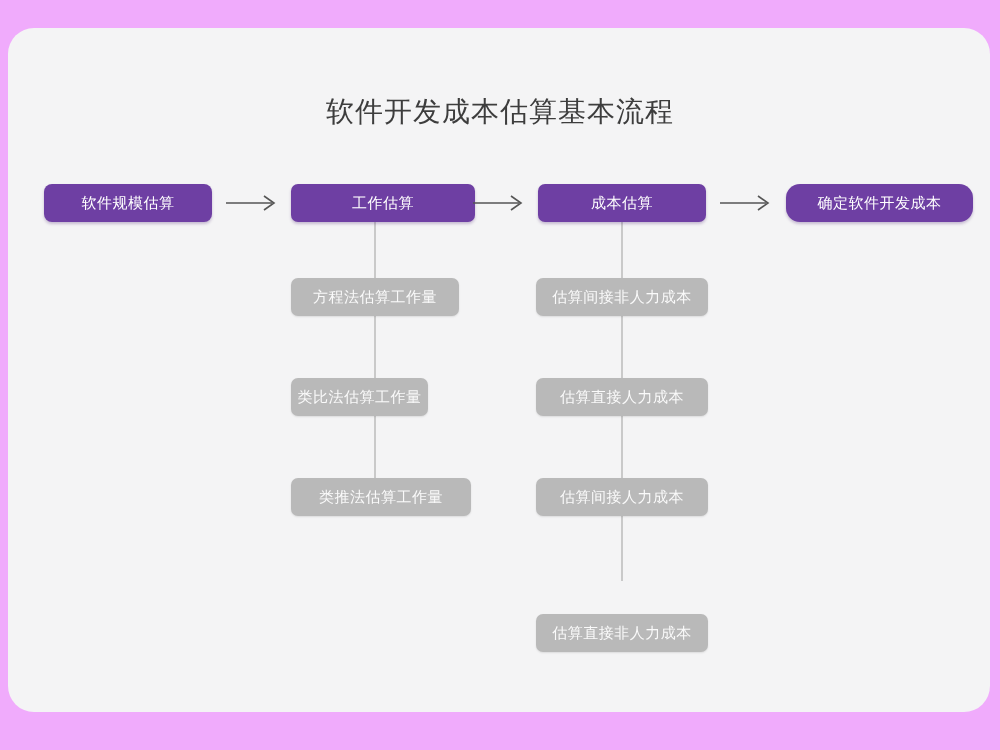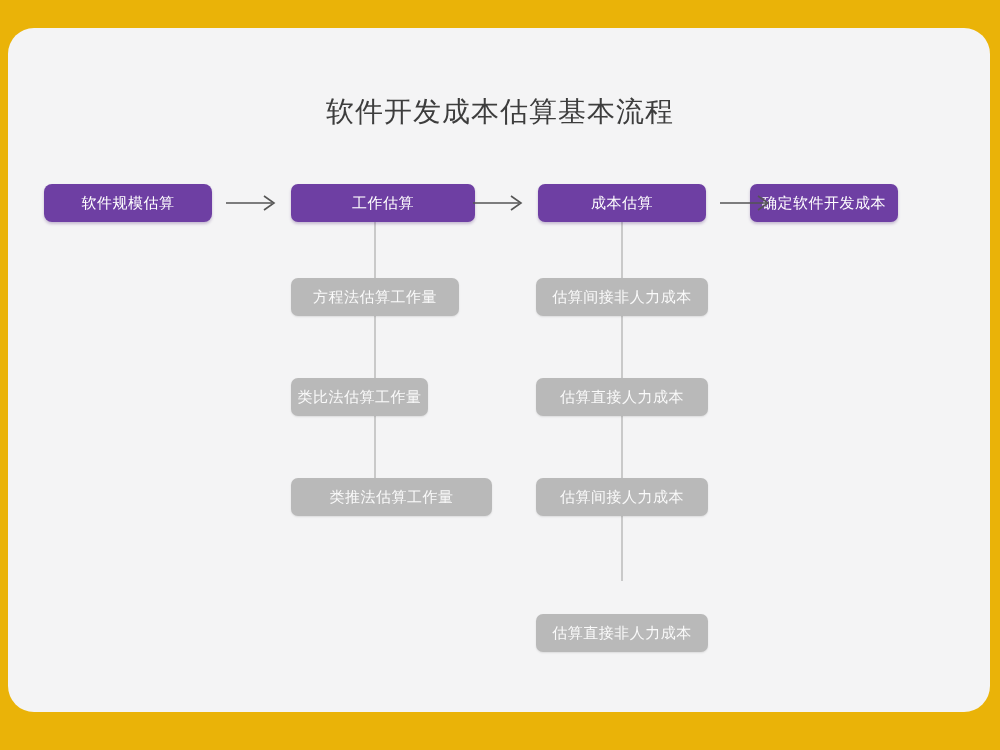--- a/index.html
+++ b/index.html
@@ -9,21 +9,21 @@
     height: 750px;
     background: #ffffff;
     font-family: "Liberation Sans", "DejaVu Sans", sans-serif;
     overflow: hidden;
   }
 
   #stage {
     position: relative;
     width: 1000px;
     height: 750px;
-    background: #eab308;
+    background: #f0abfc;
   }
 
   
   .card {
     position: absolute;
     left: 8px;
     top: 28px;
     width: 982px;
     height: 684px;
     background: #f4f4f5;
@@ -105,21 +105,21 @@
   </div>
 
   <div class="node primary" style="left:291px; top:184px; width:184px;">
     <span>工作估算</span>
   </div>
 
   <div class="node primary" style="left:538px; top:184px; width:168px;align-items:center;">
     <span>成本估算</span>
   </div>
 
-  <div class="node primary" style="left:750px; top:184px; width:148px;">
+  <div class="node primary" style="left:786px; top:184px; width:187px;border-radius:14px;">
     <span>确定软件开发成本</span>
   </div>
 
   <div class="arrow" style="left:224px; top:192px;">
     <svg width="58" height="22" viewBox="0 0 58 22">
       <line x1="2" y1="11" x2="48" y2="11" stroke="#555555" stroke-width="1.6"></line>
       <polyline points="40,4 50,11 40,18" fill="none" stroke="#555555" stroke-width="1.6"></polyline>
     </svg>
   </div>
 
@@ -138,21 +138,21 @@
   </div>
 
   <div class="node secondary" style="left:291px; top:278px; width:168px;">
     <span>方程法估算工作量</span>
   </div>
 
   <div class="node secondary" style="left:291px; top:378px; width:137px;">
     <span>类比法估算工作量</span>
   </div>
 
-  <div class="node secondary" style="left:291px; top:478px; width:201px;">
+  <div class="node secondary" style="left:291px; top:478px; width:180px;">
     <span>类推法估算工作量</span>
   </div>
 
   <div class="node secondary" style="left:536px; top:278px; width:172px;">
     <span>估算间接非人力成本</span>
   </div>
 
   <div class="node secondary" style="left:536px; top:378px; width:172px;">
     <span>估算直接人力成本</span>
   </div>

